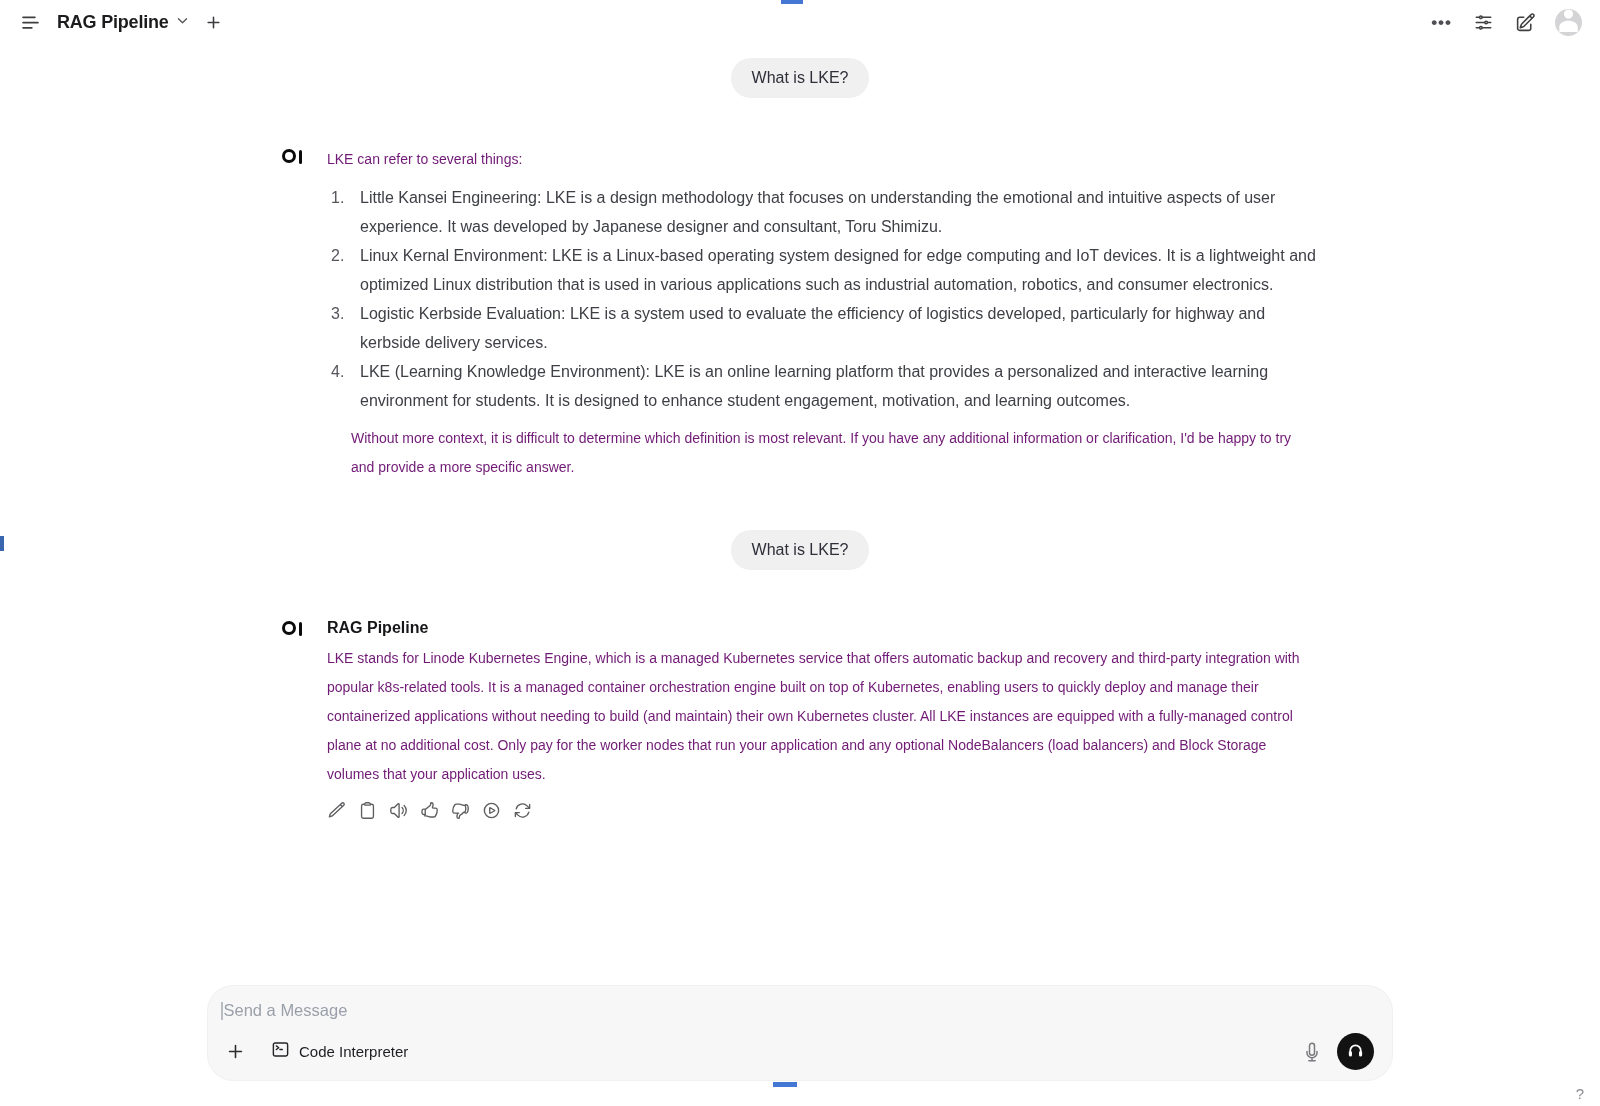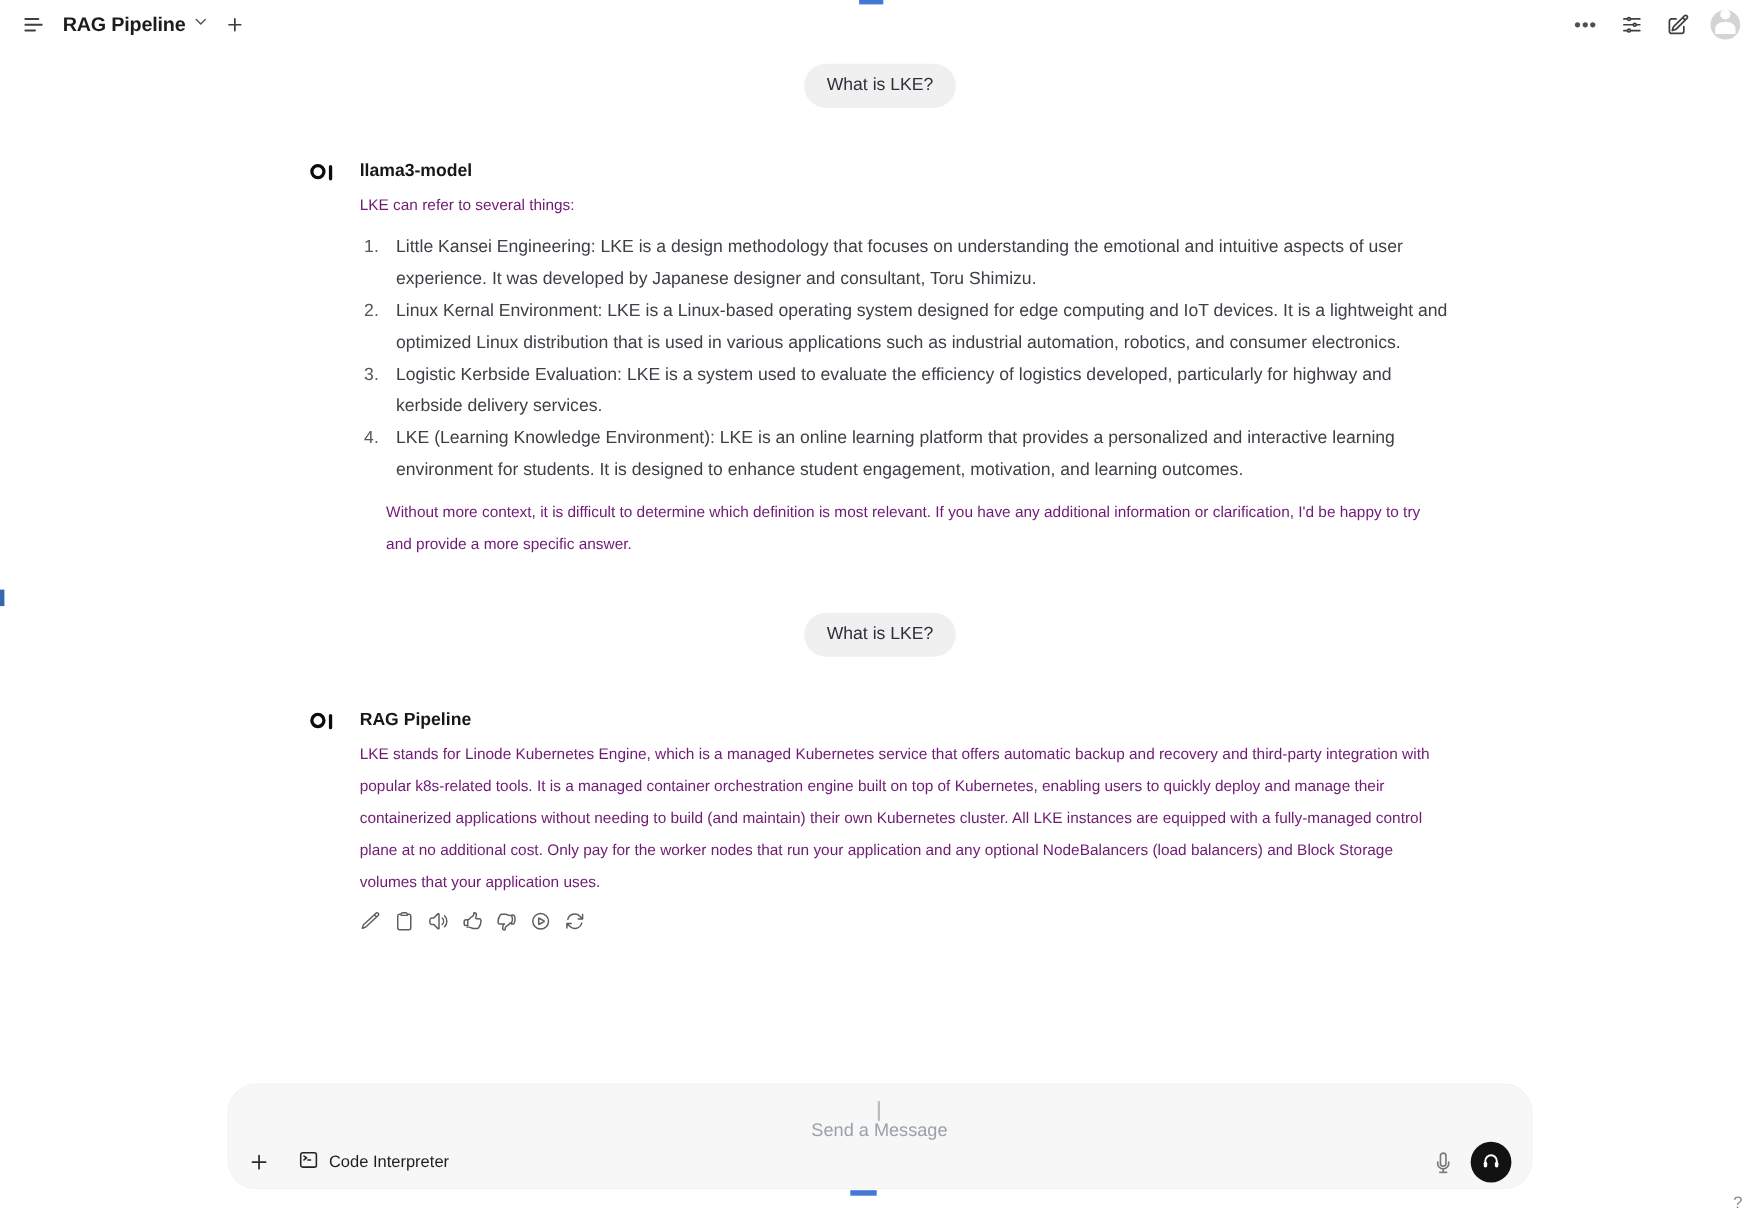--- a/index.html
+++ b/index.html
@@ -53,21 +53,21 @@
   .actions-row { display:flex; align-items:center; gap:6px; margin-top:9px; margin-left:-3px; }
   .action-btn { color:#5d5d60; padding:3px; }
   .action-btn svg { width:19px; height:19px; }
   
   .composer {
     position:absolute; top:985px; left:50%; transform:translateX(-50%);
     width:1186px; height:96px; background:#f7f7f8; border:1px solid #f1f1f2;
     border-radius:26px; padding:15px 14px 10px 12px;
     display:flex; flex-direction:column; justify-content:space-between;
   }
-  .composer-input { display:flex; align-items:center; padding-left:1px; cursor:text;flex-direction:column; }
+  .composer-input { display:flex; align-items:flex-end; padding-left:1px; cursor:text; }
   .caret { width:1.5px; height:18px; background:#b8bbc2; margin-right:1px; }
   .placeholder { font-size:16.5px; color:#9aa0aa; }
   .composer-row { display:flex; align-items:center; padding:0 4px 0 4px;justify-content:flex-end; }
   .comp-plus { color:#2c2c2e; margin-right:24px; }
   .ci-toggle { display:flex; align-items:center; gap:9px; cursor:pointer; color:#242428; }
   .ci-label { font-size:15px; font-weight:500; color:#1e1e22; }
   .composer-right { margin-left:auto; display:flex; align-items:center; gap:13px; }
   .mic-btn { color:#7a7a7e; }
   .call-btn {
     width:37px; height:37px; border-radius:50%; background:#121212; border:none; cursor:pointer;
@@ -146,21 +146,20 @@
     <div class="user-row first">
       <div class="bubble">What is LKE?</div>
     </div>
 
     <div class="assistant-row">
       <div class="ai-logo">
         <span class="logo-o"></span>
           <span class="logo-i"></span>
       </div>
       <div class="msg-content">
-        <div class="msg-name">llama3-model</div>
         <p class="msg-text">LKE can refer to several things:</p>
         <div class="num-list">
           <div class="li">
             <span class="li-num">1.</span>
             <span class="li-text">Little Kansei Engineering: LKE is a design methodology that focuses on understanding the emotional and intuitive aspects of user experience. It was developed by Japanese designer and consultant, Toru Shimizu.</span>
           </div>
           <div class="li">
             <span class="li-num">2.</span>
             <span class="li-text">Linux Kernal Environment: LKE is a Linux-based operating system designed for edge computing and IoT devices. It is a lightweight and optimized Linux distribution that is used in various applications such as industrial automation, robotics, and consumer electronics.</span>
           </div>

